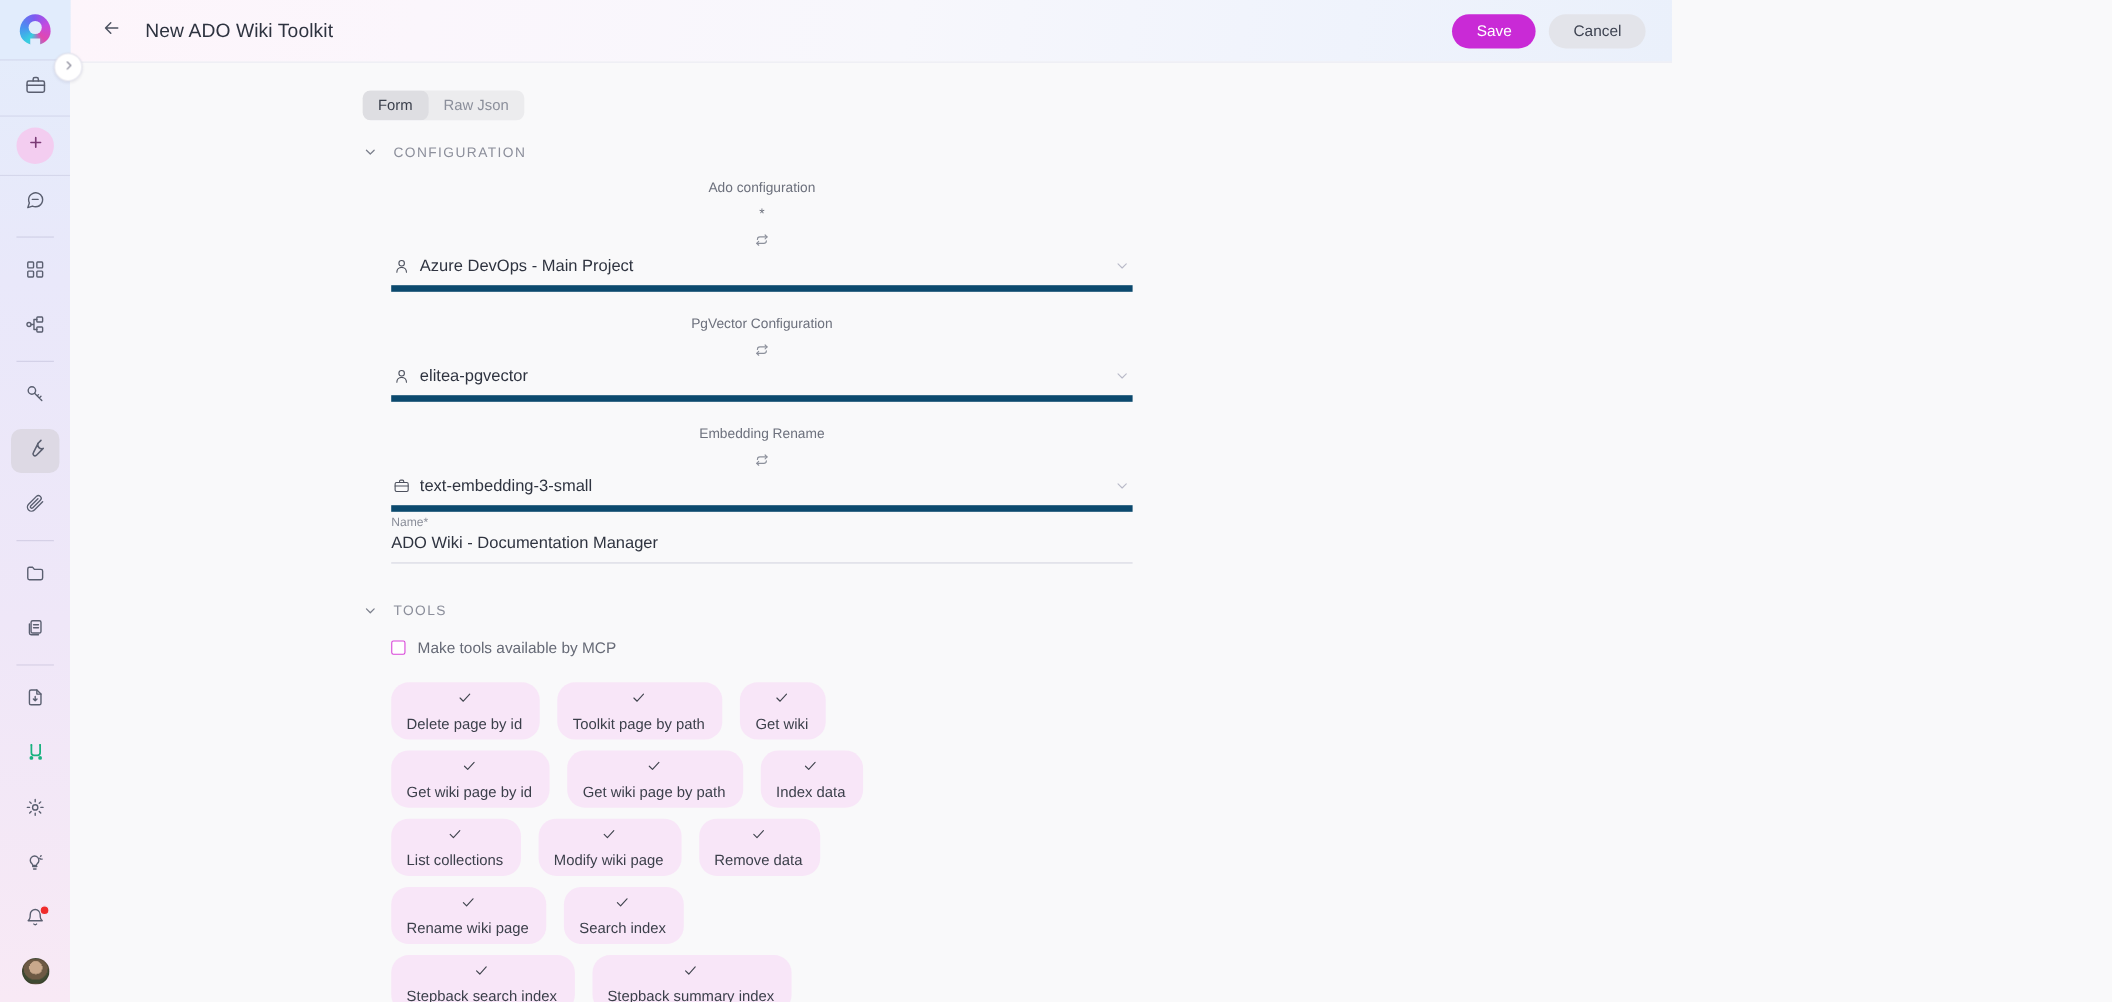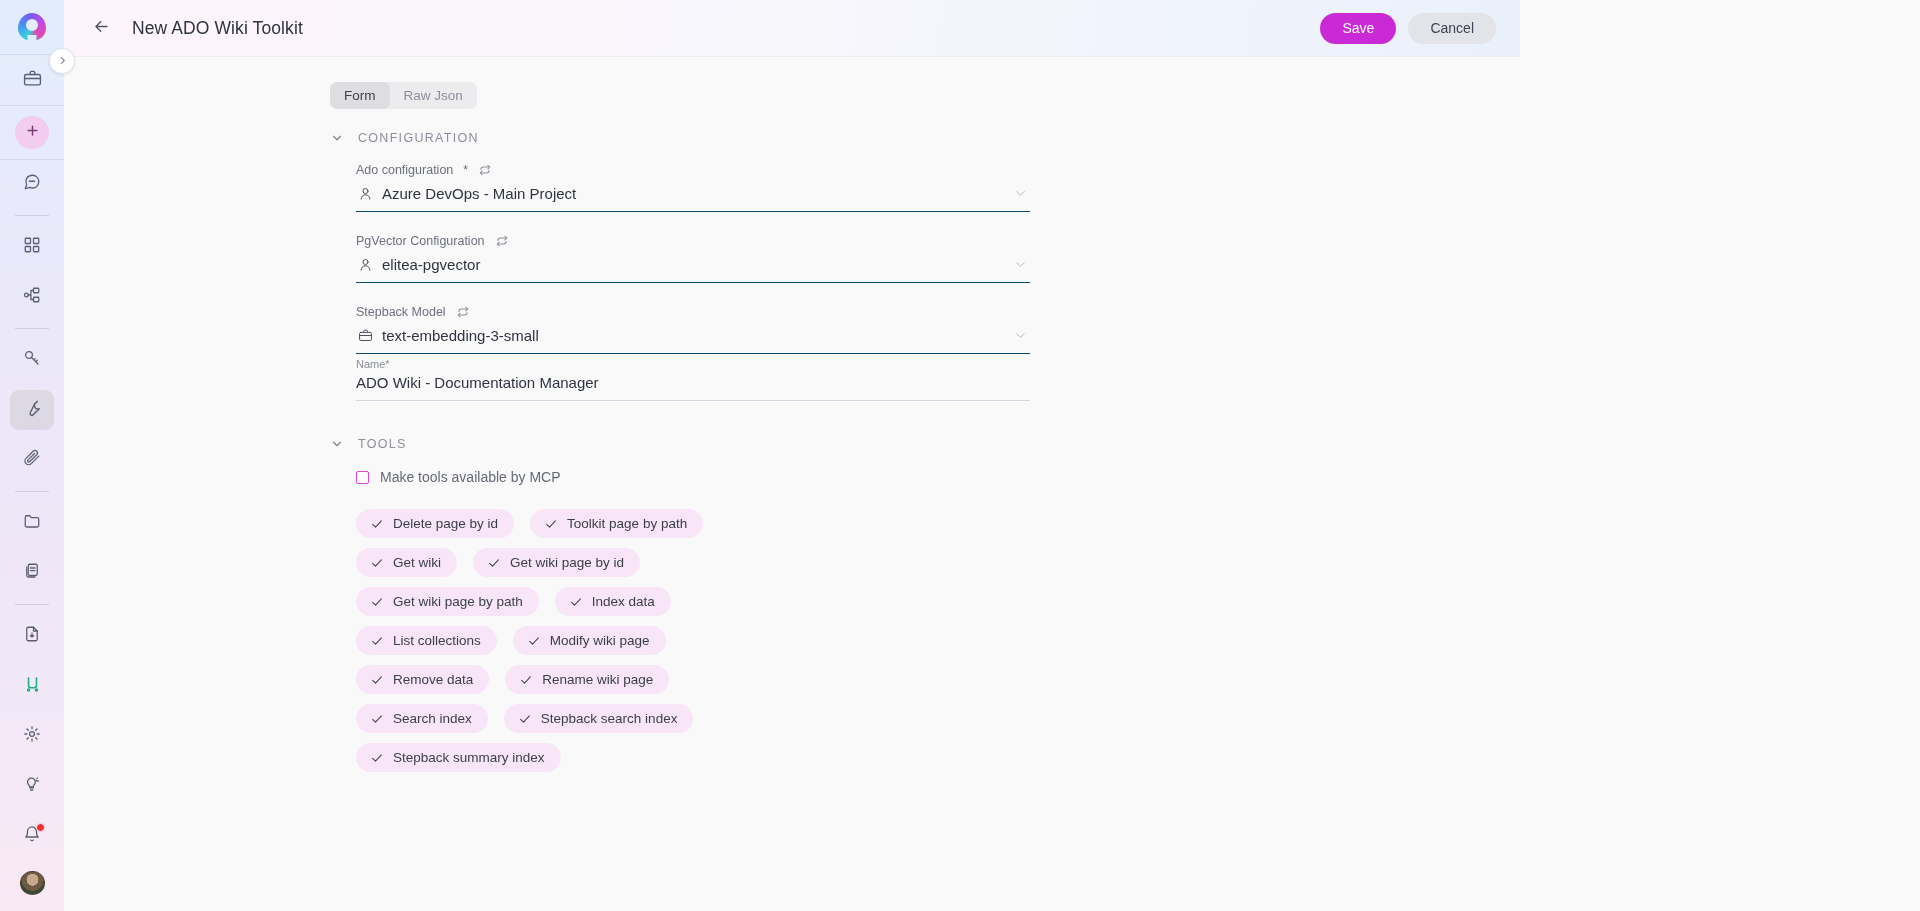--- a/index.html
+++ b/index.html
@@ -115,27 +115,27 @@
     color: #8c8f9b; font-size: 12.5px; letter-spacing: 1.3px;
     margin: 0 0 18px 0; cursor: pointer;
   }
   .section-head .chev { color: #7d818d; display: flex; }
   .fields { padding-left: 26px; }
 
   
   .field { margin-bottom: 0; }
   .field-label {
     display: flex; align-items: center; gap: 10px;
-    font-size: 12.5px; color: #6d717d; margin-bottom: 6px;
+    font-size: 12.5px; color: #6d717d; margin-bottom: 6px; flex-direction: column;
   }
   .req { color: #6d717d; }
   .refresh-ico { color: #8d919c; display: flex; cursor: pointer; }
   .select-row {
     display: flex; align-items: center; gap: 9px;
-    border-bottom: 1px solid #0c4a6e;
+    border-bottom: 6px solid #0c4a6e;
     padding: 2px 2px 9px 2px; cursor: pointer;
   }
   .select-row .lead-ico { color: #4d515d; display: flex; flex: 0 0 auto; }
   .select-val { font-size: 15px; color: #2f3440; flex: 1 1 auto; }
   .select-row .chev-dn { color: #b9bac8; display: flex; flex: 0 0 auto; }
   .gap { height: 22px; }
 
   .text-field { padding-top: 4px; }
   .tf-label { font-size: 11px; color: #8a8e99; margin-bottom: 4px; }
   .tf-value {
@@ -154,21 +154,21 @@
     background: #fff; flex: 0 0 auto;
   }
   .mcp-label { font-size: 14px; color: #666a76; }
   .chips {
     display: flex; flex-wrap: wrap; gap: 10px 16px;
     padding-left: 26px; width: 470px;
   }
   .chip {
     display: inline-flex; align-items: center; gap: 9px;
     background: #f8e6f8; border-radius: 16px;
-    padding: 7px 16px 7px 14px; cursor: pointer;
+    padding: 7px 16px 7px 14px; cursor: pointer; flex-direction: column;
   }
   .chip-check { color: #41454f; display: flex; flex: 0 0 auto; }
   .chip-label { font-size: 13.5px; color: #3b3f4a; white-space: nowrap; }
 </style>
 </head>
 <body>
 
 <div class="app">
 
   <div class="sidebar">
@@ -434,21 +434,21 @@
                     <path d="M6 9l6 6 6-6"></path>
                   </svg>
               </span>
             </div>
           </div>
 
           <div class="gap"></div>
 
           <div class="field">
             <div class="field-label">
-              <span>Stepback Model</span>
+              <span>Embedding Rename</span>
               <span class="refresh-ico">
                 <svg width="14" height="14" viewBox="0 0 24 24" fill="none" stroke="currentColor" stroke-width="1.8" stroke-linecap="round" stroke-linejoin="round">
                   <path d="M20 7H9a4 4 0 0 0-4 4"></path>
                     <path d="M17 4l3 3-3 3"></path>
                   <path d="M4 17h11a4 4 0 0 0 4-4"></path>
                     <path d="M7 20l-3-3 3-3"></path>
                 </svg>
               </span>
             </div>
             <div class="select-row">

